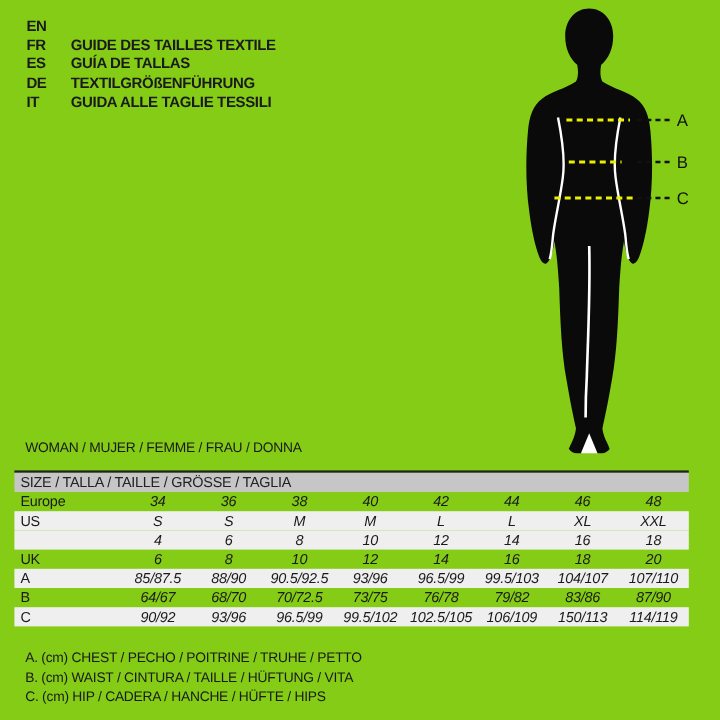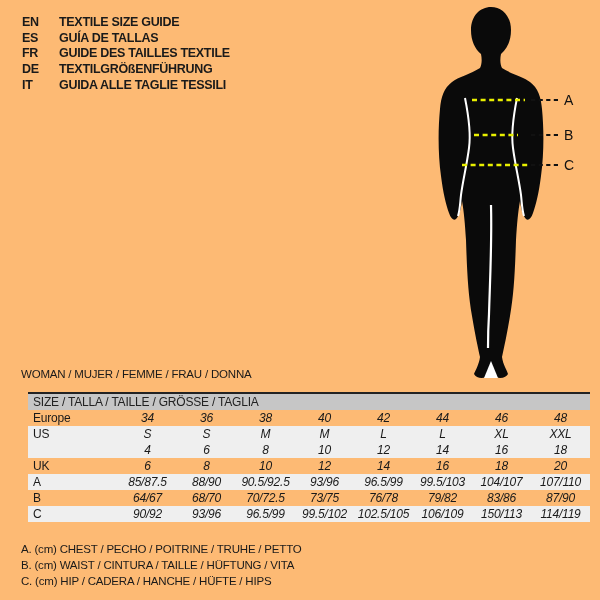--- a/index.html
+++ b/index.html
@@ -1,65 +1,64 @@
 <!DOCTYPE html>
 <html><head>
 <meta charset="utf-8">
 <style>
   html,body { margin:0; padding:0; }
   .page {
-    position:relative; width:600px; height:600px; background:#fdba74;
+    position:relative; width:600px; height:600px; background:#84cc16;
     font-family:"Liberation Sans", sans-serif; color:#1a1a1a; overflow:hidden;
   }
 
   
   .lang-list { position:absolute; left:22px; top:14px; }
   .lang-row { display:flex; height:15.7px; align-items:center;
               font-weight:bold; font-size:12.5px; letter-spacing:-0.3px; }
   .lang-code { width:37px; }
 
   
   .figure { position:absolute; left:408px; top:2px; width:178px; height:376px; }
   .figure svg { display:block; }
   .marker-letter { font-family:"Liberation Sans", sans-serif; font-size:14px; fill:#111; }
 
   
   .gender-title { position:absolute; left:21px; top:368px;
                   font-weight:normal; font-size:11.5px; letter-spacing:-0.2px; }
 
   
-  .size-table { position:absolute; left:28px; top:392px; width:562px;
+  .size-table { position:absolute; left:12px; top:392px; width:562px;
                 border-top:2px solid #222; font-size:12px; letter-spacing:-0.2px; }
   .t-header { height:16px; line-height:16px; background:#c6c6c6; padding-left:5px; color:#222; }
   .t-row  { display:flex; height:16px; line-height:16px;align-items:flex-end; }
   .t-row.shaded { background:#efefef; }
   .t-label { width:85px; padding-left:5px; }
   .t-cell  { flex:1; text-align:center;font-style:italic; }
 
   
   .legend { position:absolute; left:21px; top:541px; font-weight:normal;
             font-size:11.5px; line-height:16px; letter-spacing:-0.2px; }
 </style>
 </head>
 <body>
 
 <div class="page">
 
   <div class="lang-list">
     <div class="lang-row">
       <span class="lang-code">EN</span>
-      <span class="lang-label">TEXTILE SIZE GUIDE</span>
+    </div>
+    <div class="lang-row">
+      <span class="lang-code">FR</span>
+      <span class="lang-label">GUIDE DES TAILLES TEXTILE</span>
     </div>
     <div class="lang-row">
       <span class="lang-code">ES</span>
       <span class="lang-label">GUÍA DE TALLAS</span>
-    </div>
-    <div class="lang-row">
-      <span class="lang-code">FR</span>
-      <span class="lang-label">GUIDE DES TAILLES TEXTILE</span>
     </div>
     <div class="lang-row">
       <span class="lang-code">DE</span>
       <span class="lang-label">TEXTILGRÖßENFÜHRUNG</span>
     </div>
     <div class="lang-row">
       <span class="lang-code">IT</span>
       <span class="lang-label">GUIDA ALLE TAGLIE TESSILI</span>
     </div>
   </div>

